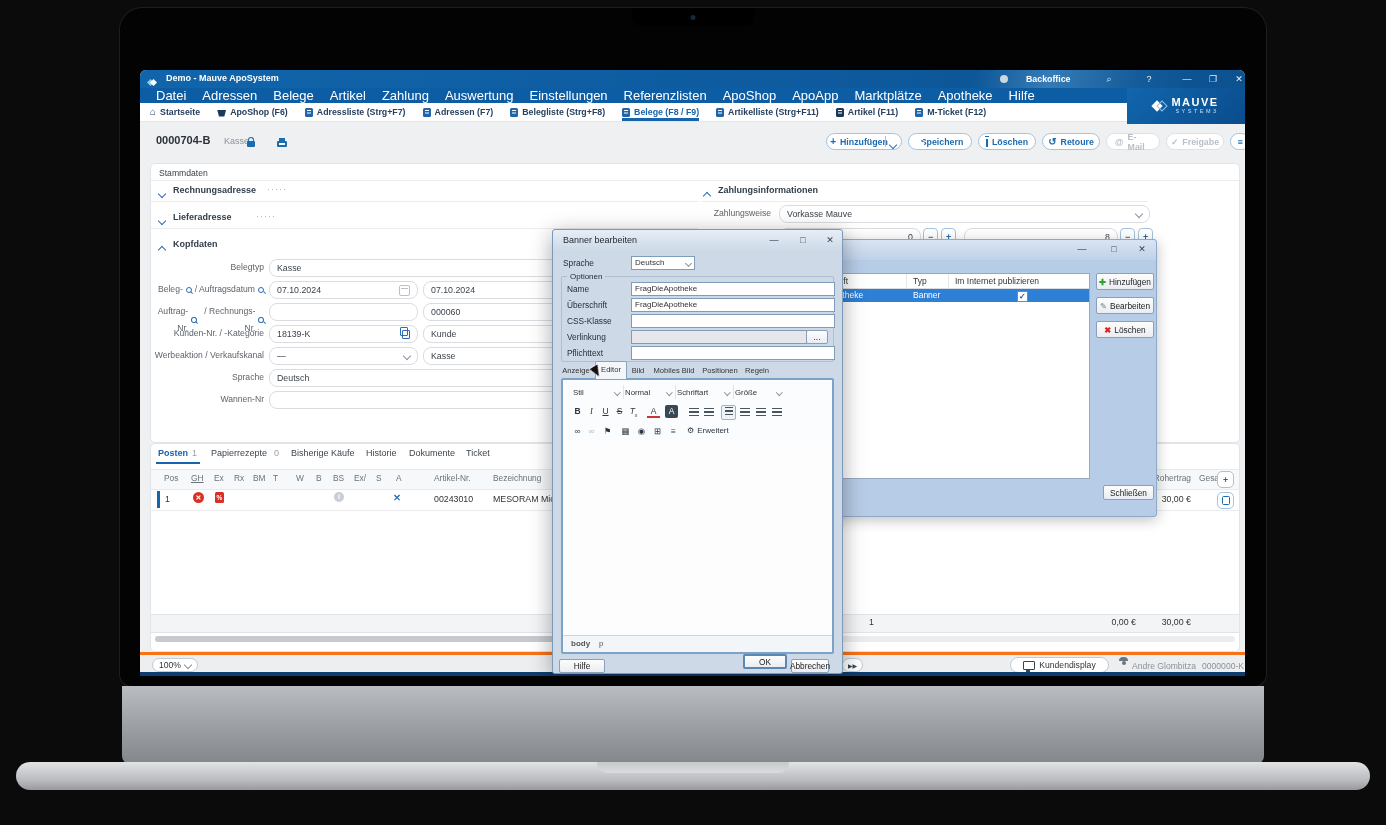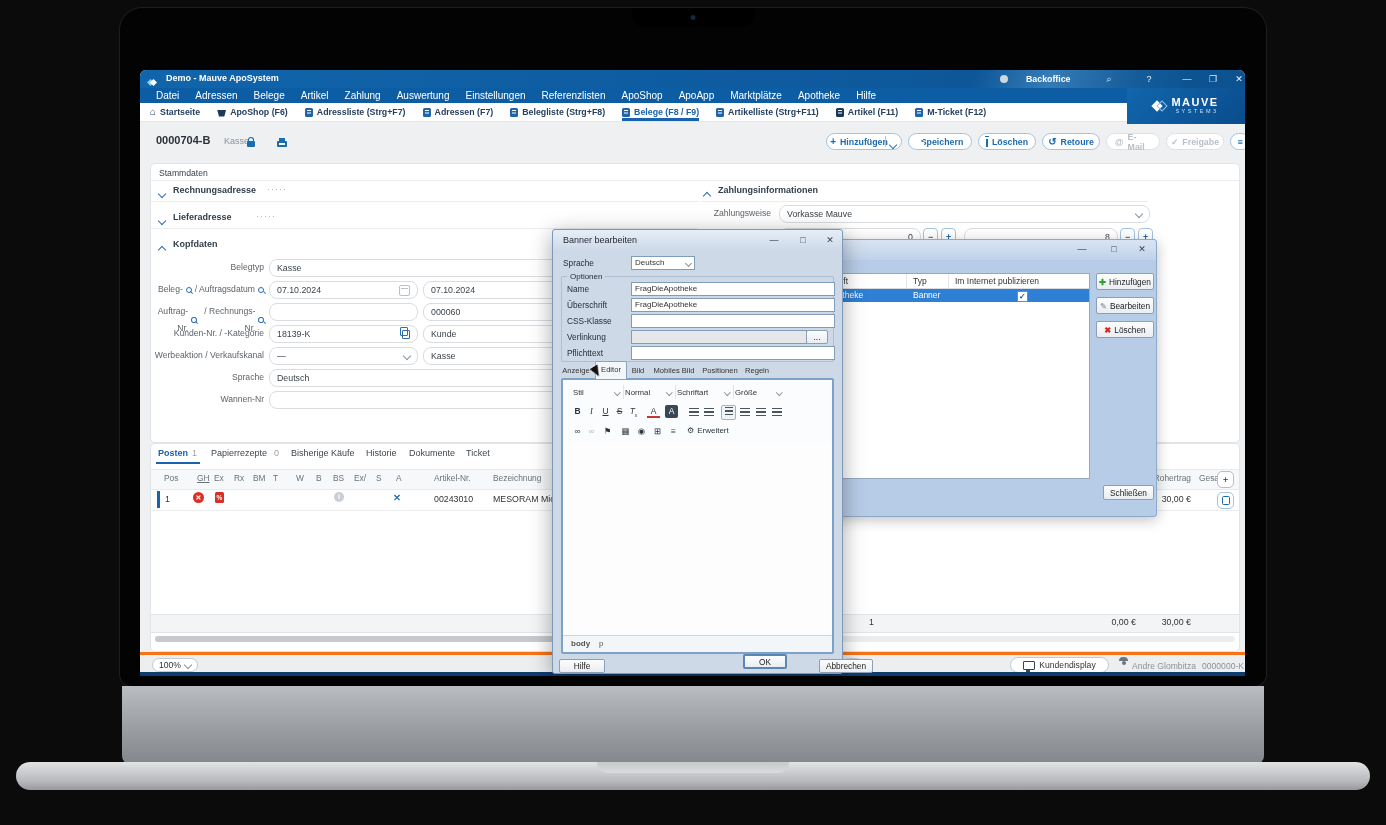--- a/index.html
+++ b/index.html
@@ -19,21 +19,21 @@
     border-radius:0 0 10px 10px;background:linear-gradient(#c7c9cc,#dadbdd);}
   
   .app{position:absolute;left:20px;top:62px;width:1105px;height:606px;background:#eef0f2;
     border-radius:6px 6px 0 0;overflow:hidden;font-size:9.5px;color:#333;}
   .titlebar{position:absolute;left:0;top:0;width:100%;height:18px;
     background:linear-gradient(90deg,#1165ab,#0e5a9e 60%,#0c528f);}
   .swoosh{position:absolute;right:0;top:0;width:420px;height:52px;
     background:linear-gradient(105deg,transparent 35%,rgba(120,185,235,.38) 52%,rgba(70,140,195,.15) 72%,transparent 85%);pointer-events:none;}
   .menubar{position:absolute;left:0;top:18px;width:100%;height:15px;background:#0d5da5;
     display:flex;align-items:center;gap:0;padding-left:8px;box-sizing:border-box;}
-  .menubar span{color:#fff;font-size:10px;padding:0 8px;}
+  .menubar span{color:#fff;font-size:13px;padding:0 8px;}
   .logoblock{position:absolute;right:0;top:18px;width:118px;height:36px;
     background:linear-gradient(135deg,#1166ad,#0a4c8c);z-index:5;display:flex;align-items:center;justify-content:center;gap:5px;}
   .brandtxt{line-height:1;text-align:right;}
   .brandtxt .b1{color:#fff;font-weight:bold;font-size:11px;letter-spacing:1.5px;}
   .brandtxt .b2{color:#bfe0f5;font-size:5.5px;letter-spacing:2.5px;display:block;text-align:right;margin-top:1px;}
   .tabbar{position:absolute;left:0;top:33px;width:100%;height:19px;background:#fff;border-bottom:1px solid #e3e5e9;
     display:flex;align-items:center;padding-left:10px;box-sizing:border-box;gap:17px;}
   .ntab{display:flex;align-items:center;gap:4px;font-size:8.8px;font-weight:600;color:#27415f;height:100%;position:relative;}
   .ntab.active{color:#1763ae;box-shadow:inset 0 -3px 0 #1763ae;}
   .content{position:absolute;left:0;top:52px;width:100%;height:530px;background:#eef0f2;}
@@ -355,21 +355,21 @@
         <div class="abs" style="left:5px;top:18px;width:44px;height:2px;background:#1763ae;"></div>
         <span class="abs" style="left:60px;top:4px;font-size:9px;color:#3d4750;">Papierrezepte</span>
         <span class="abs gray" style="left:123px;top:4px;font-size:9px;">0</span>
         <span class="abs" style="left:140px;top:4px;font-size:9px;color:#3d4750;">Bisherige Käufe</span>
         <span class="abs" style="left:215px;top:4px;font-size:9px;color:#3d4750;">Historie</span>
         <span class="abs" style="left:258px;top:4px;font-size:9px;color:#3d4750;">Dokumente</span>
         <span class="abs" style="left:315px;top:4px;font-size:9px;color:#3d4750;">Ticket</span>
 
         <div class="abs" style="left:0;top:25px;width:100%;height:19px;background:#f7f8fa;border-top:1px solid #e8eaec;border-bottom:1px solid #e8eaec;"></div>
         <span class="thead-cell" style="left:13px;top:25px;">Pos</span>
-        <span class="thead-cell" style="left:46px;top:25px;text-decoration:underline;">GH</span>
+        <span class="thead-cell" style="left:40px;top:25px;text-decoration:underline;">GH</span>
         <span class="thead-cell" style="left:63px;top:25px;">Ex</span>
         <span class="thead-cell" style="left:83px;top:25px;">Rx</span>
         <span class="thead-cell" style="left:102px;top:25px;">BM</span>
         <span class="thead-cell" style="left:122px;top:25px;">T</span>
         <span class="thead-cell" style="left:145px;top:25px;">W</span>
         <span class="thead-cell" style="left:165px;top:25px;">B</span>
         <span class="thead-cell" style="left:182px;top:25px;">BS</span>
         <span class="thead-cell" style="left:203px;top:25px;">Ex/</span>
         <span class="thead-cell" style="left:225px;top:25px;">S</span>
         <span class="thead-cell" style="left:245px;top:25px;">A</span>
@@ -545,21 +545,21 @@
             <span class="abs" style="left:36px;top:3px;font-size:8px;color:#555;">p</span>
           </div>
         </div>
 
         <span class="winbtn" style="left:6px;top:429px;width:46px;height:14px;">
             <span>Hilfe</span>
           </span>
         <span class="winbtn" style="left:190px;top:424px;width:44px;height:15px;border:2px solid #5b87b5;">
             <span>OK</span>
           </span>
-        <span class="winbtn" style="left:238px;top:429px;width:54px;height:14px;margin-left:28px;">
+        <span class="winbtn" style="left:238px;top:429px;width:38px;height:14px;">
             <span>Abbrechen</span>
           </span>
       </div>
 
       <div class="cursor" style="left:452px;top:296px;"></div>
     </div>
   </div>
 
   <div class="hinge"></div>
   <div class="base">

